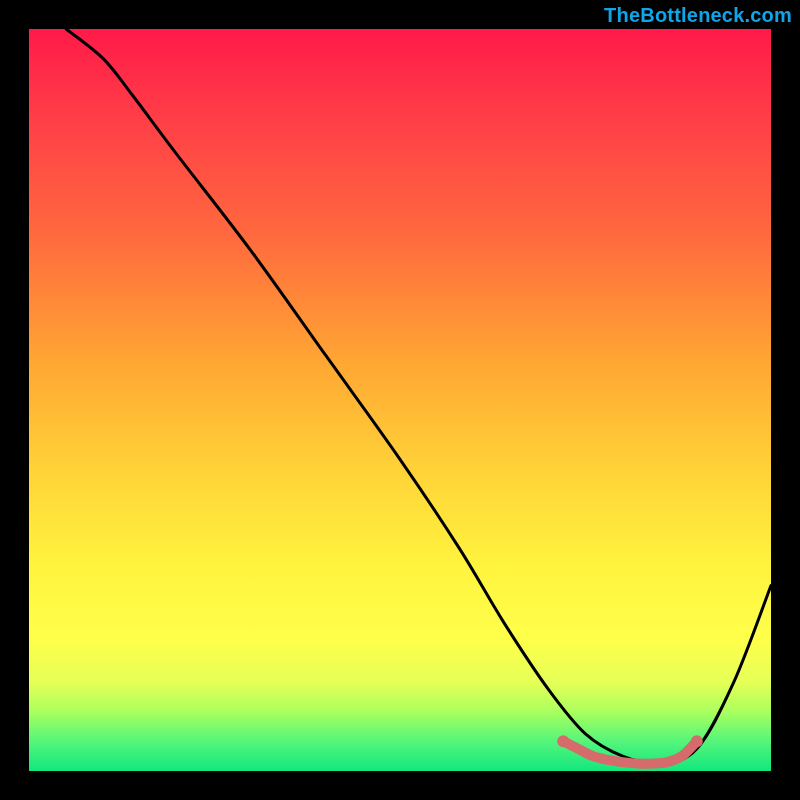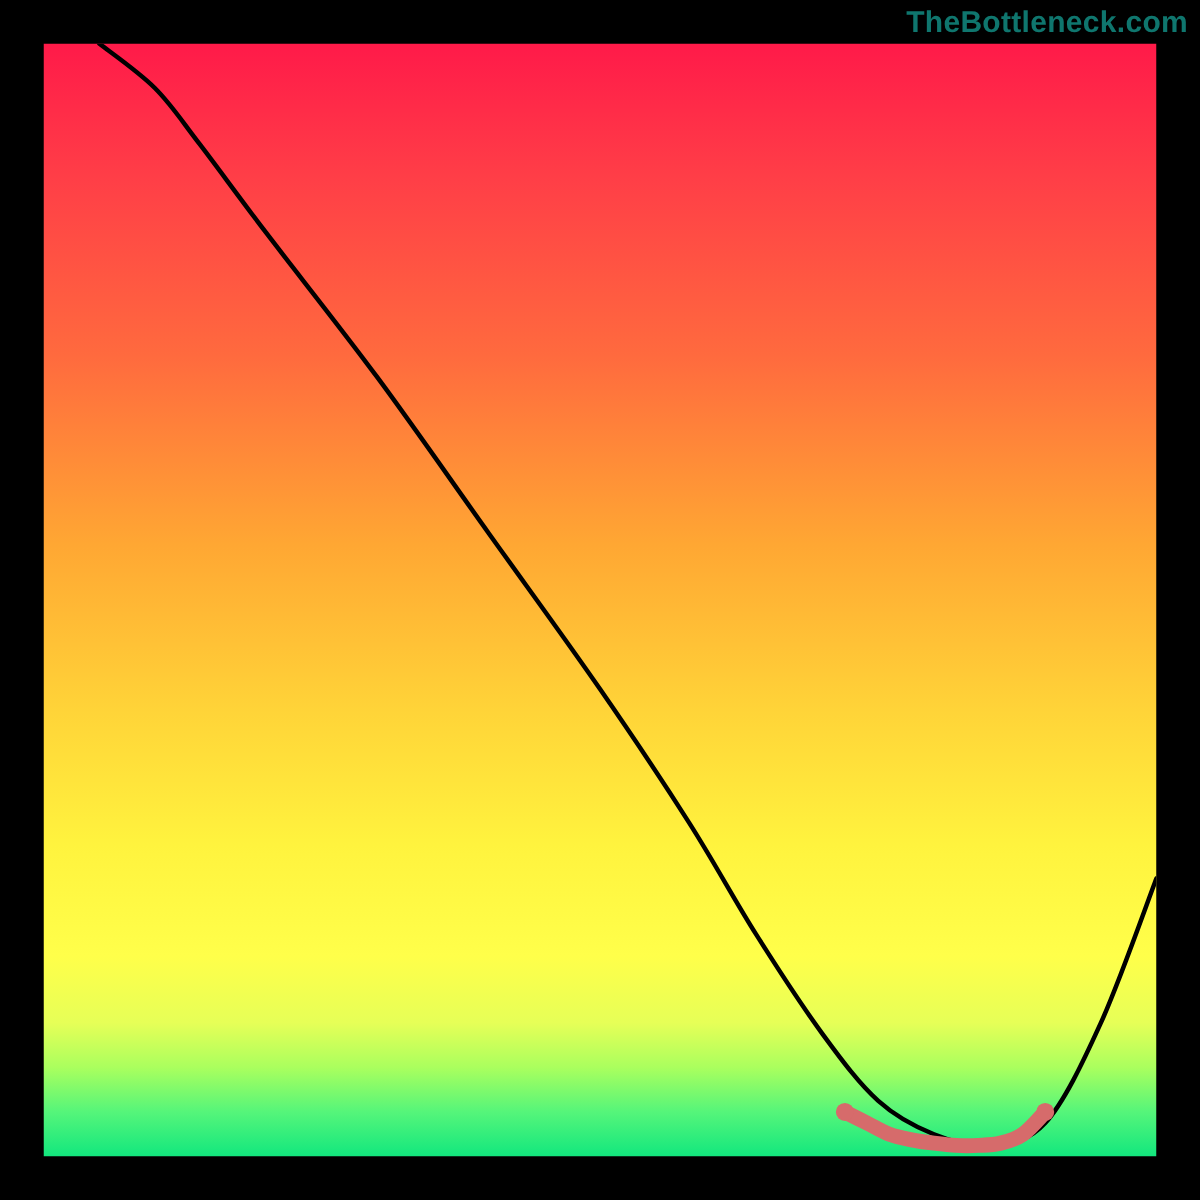--- a/index.html
+++ b/index.html
@@ -14,21 +14,21 @@
   .outer {
     position: relative;
     width: 800px;
     height: 800px;
     background: #000000;
   }
   .attribution {
     position: absolute;
     top: 4px;
     right: 8px;
-    color: #0f766e;
+    color: #0ea5e9;
     font-size: 20px;
     font-weight: 600;
     letter-spacing: 0.2px;
   }
   .plot-area {
     position: absolute;
     left: 29px;
     top: 29px;
     width: 742px;   
     height: 742px;  

